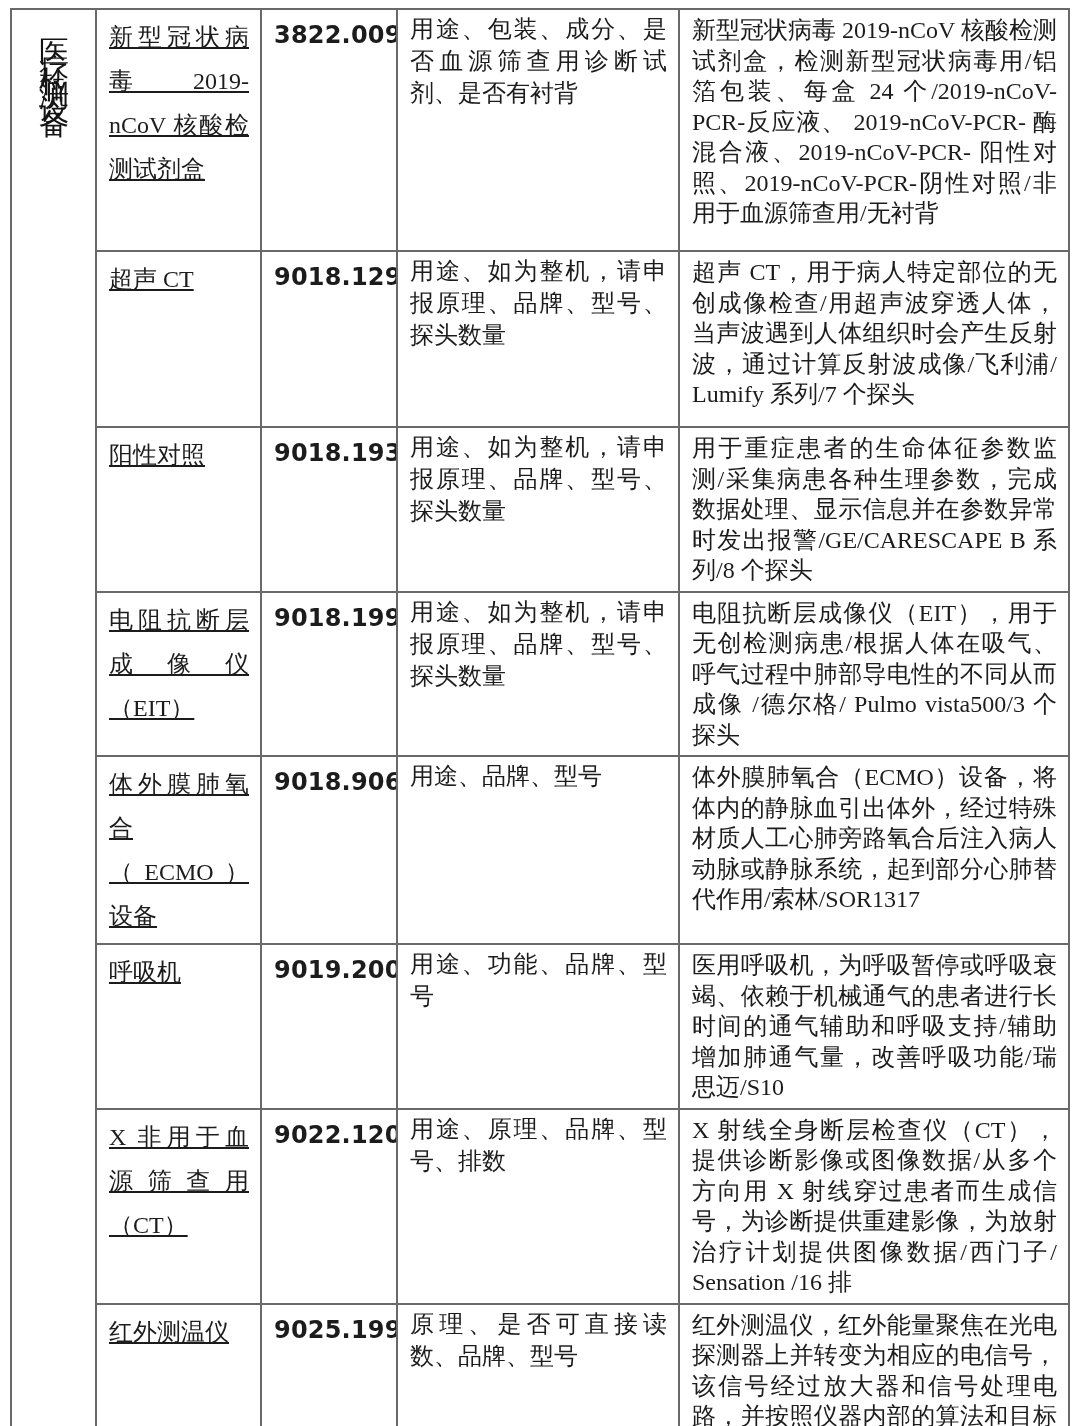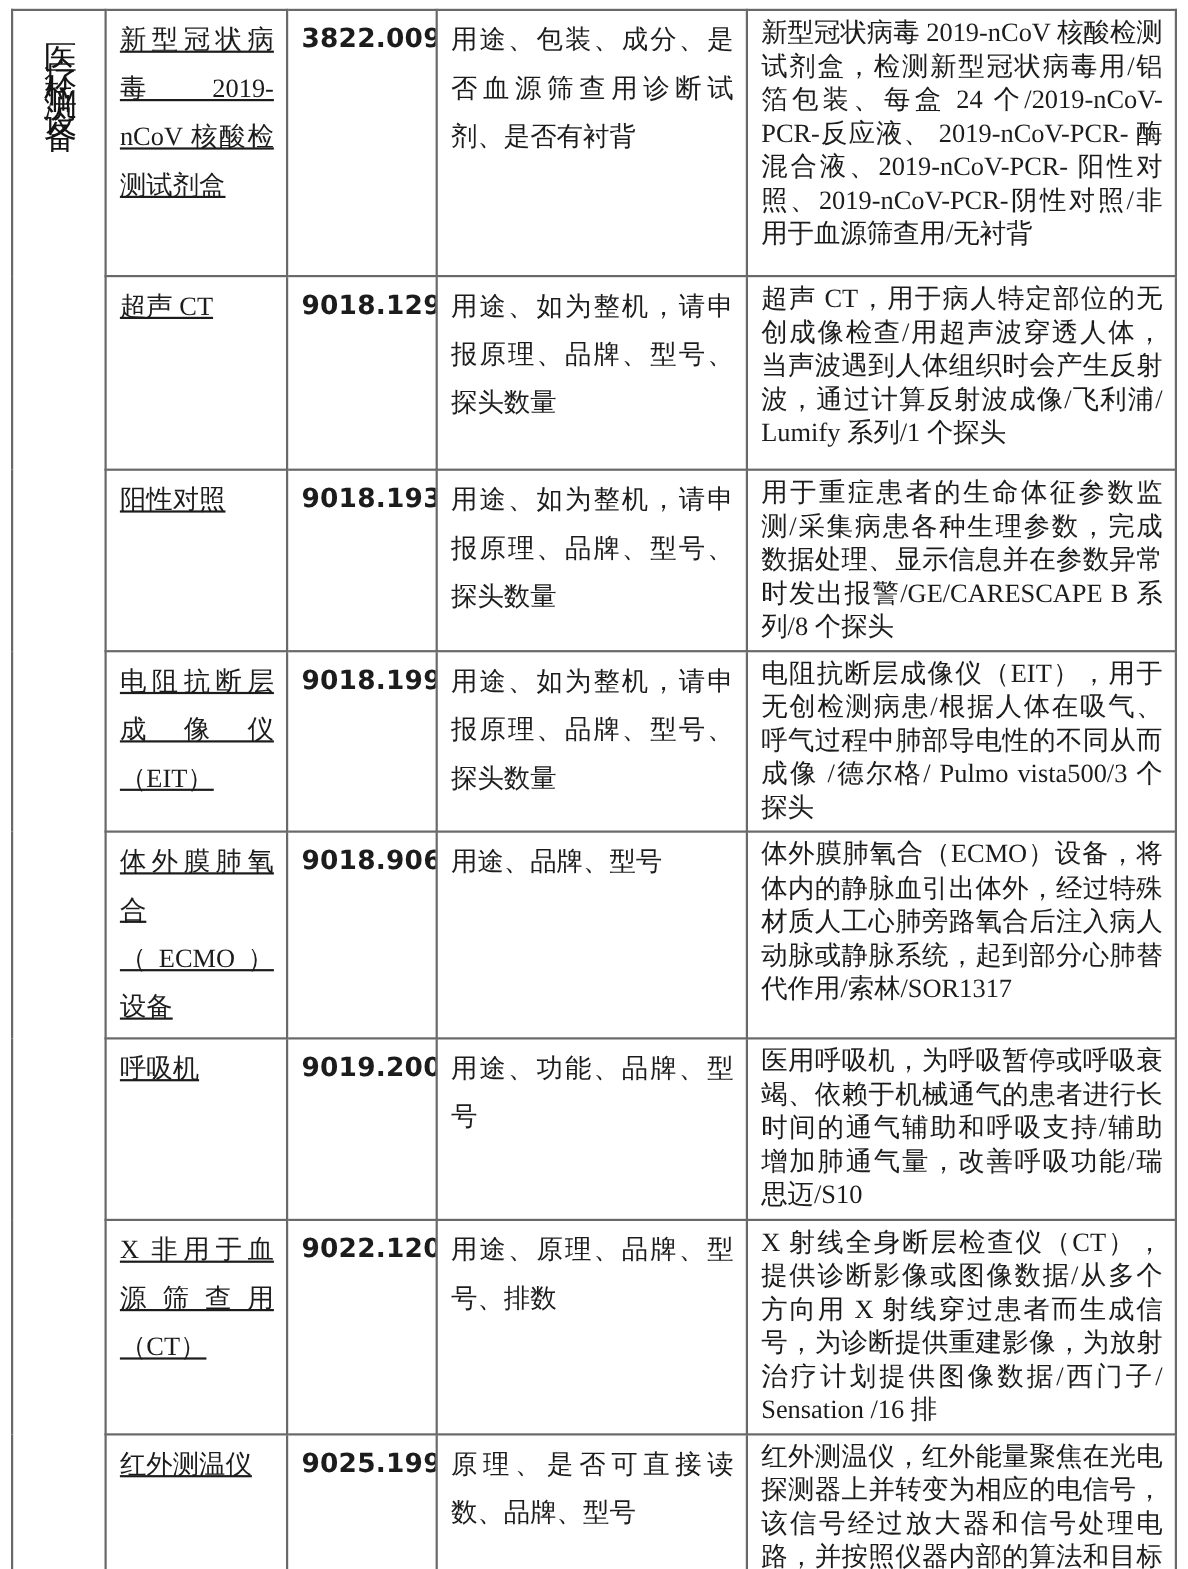--- a/index.html
+++ b/index.html
@@ -69,23 +69,24 @@
     text-decoration: underline;
   }
   td.code-cell {
     font-family: "DejaVu Sans", "Liberation Sans", sans-serif;
     font-weight: 600;
     font-size: 25px;
     line-height: 40px;
     letter-spacing: 0.2px;
   }
   td.elem-cell {
-    line-height: 44px;
+    line-height: 32px;
     text-align: justify;
     text-justify: inter-character;
+    font-family: Liberation Mono, monospace;
   }
   td.desc-cell {
     line-height: 30.5px;
     text-align: justify;
     text-justify: inter-character;
   }
 </style>
 </head>
 <body>
 
@@ -105,21 +106,21 @@
         </td>
         <td class="name-cell">新型冠状病毒 2019-nCoV 核酸检测试剂盒</td>
         <td class="code-cell">3822.0090</td>
         <td class="elem-cell">用途、包装、成分、是否血源筛查用诊断试剂、是否有衬背</td>
         <td class="desc-cell">新型冠状病毒 2019-nCoV 核酸检测试剂盒，检测新型冠状病毒用/铝箔包装、每盒 24 个/2019-nCoV-PCR-反应液、 2019-nCoV-PCR- 酶混合液、2019-nCoV-PCR- 阳性对照、2019-nCoV-PCR-阴性对照/非用于血源筛查用/无衬背</td>
       </tr>
       <tr class="r2">
         <td class="name-cell">超声 CT</td>
         <td class="code-cell">9018.1299</td>
         <td class="elem-cell">用途、如为整机，请申报原理、品牌、型号、探头数量</td>
-        <td class="desc-cell">超声 CT，用于病人特定部位的无创成像检查/用超声波穿透人体，当声波遇到人体组织时会产生反射波，通过计算反射波成像/飞利浦/ Lumify 系列/1 个探头</td>
+        <td class="desc-cell">超声 CT，用于病人特定部位的无创成像检查/用超声波穿透人体，当声波遇到人体组织时会产生反射波，通过计算反射波成像/飞利浦/ Lumify 系列/7 个探头</td>
       </tr>
       <tr class="r3">
         <td class="name-cell">阳性对照</td>
         <td class="code-cell">9018.1930</td>
         <td class="elem-cell">用途、如为整机，请申报原理、品牌、型号、探头数量</td>
         <td class="desc-cell">用于重症患者的生命体征参数监测/采集病患各种生理参数，完成数据处理、显示信息并在参数异常时发出报警/GE/CARESCAPE B 系列/8 个探头</td>
       </tr>
       <tr class="r4">
         <td class="name-cell">电阻抗断层成像仪（EIT）</td>
         <td class="code-cell">9018.1990</td>

